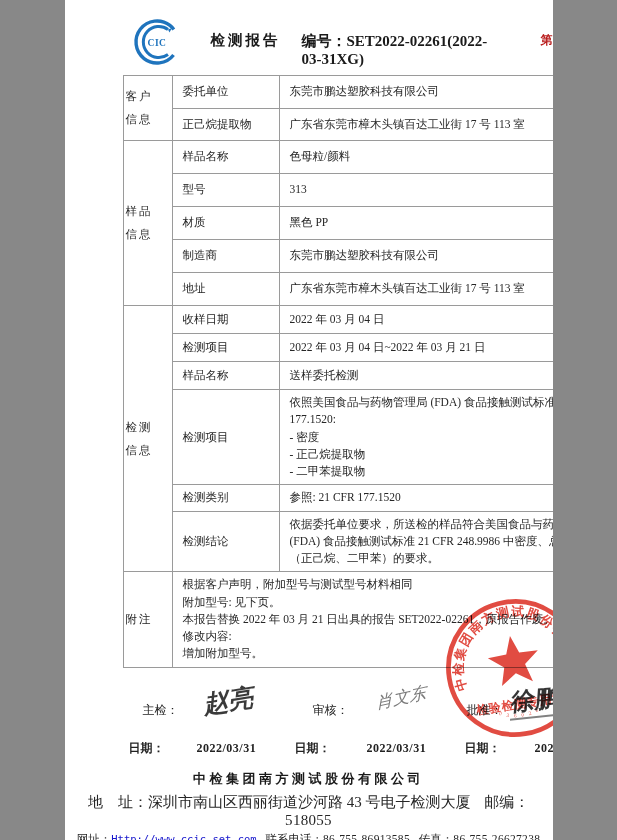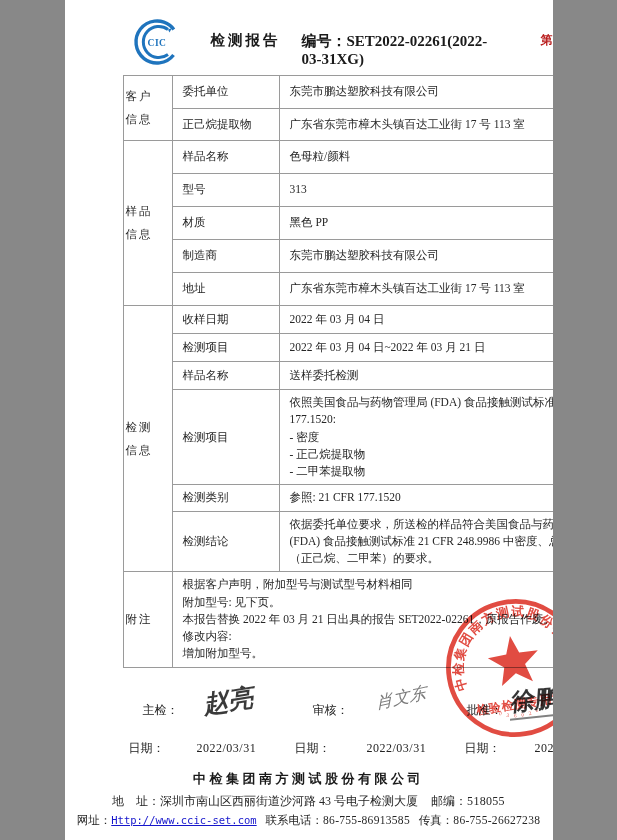--- a/index.html
+++ b/index.html
@@ -29,31 +29,31 @@
   
   .sign-area { position:absolute; left:72px; top:688px; width:502px; height:80px; font-size:12px; }
   .sig-col { position:absolute; top:0; }
   .sig-col .role { position:absolute; top:14px; left:0; white-space:nowrap; }
   .sig { position:absolute; white-space:nowrap; color:#1f1f1f; }
   .sig-1 { left:62px; top:-4px; font-size:25px; transform:rotate(-9deg) skewX(-14deg); font-weight:bold; opacity:.88; }
   .sig-2 { left:64px; top:-2px; font-size:17px; transform:rotate(-12deg) skewX(-22deg); color:#5a5a5a; opacity:.8; }
   .sig-3 { left:44px; top:-4px; font-size:24px; transform:rotate(-6deg) skewX(-10deg); font-weight:bold; opacity:.9; border-bottom:2px solid rgba(40,40,40,.65); }
   .col-a { left:6px; width:160px; } .col-b { left:176px; width:150px; } .col-c { left:330px; width:172px; }
   .date-row { position:absolute; left:58px; top:740px; width:502px; font-size:12px; }
-  .date-item { position:absolute; top:0; white-space:nowrap; }
+  .date-item { position:absolute; top:0; white-space:nowrap;font-weight:bold; }
   .d-a { left:6px; } .d-b { left:172px; } .d-c { left:342px; }
   .date-item .val { margin-left:32px; letter-spacing:.5px; }
   .d-b .val { margin-left:36px; } .d-c .val { margin-left:34px; }
   
   .stamp { position:absolute; left:374px; top:592px; width:152px; height:152px;
            transform:rotate(-9deg); opacity:.87; mix-blend-mode:multiply; z-index:5; pointer-events:none; }
   
   .footer { position:absolute; left:0; right:0; top:770px; text-align:center; }
   .company { font-size:13px; font-weight:bold; letter-spacing:3.5px; color:#1a1a1a; }
-  .addr-line { margin-top:5px; font-size:12px; color:#262626; }
+  .addr-line { margin-top:5px; font-size:15px; color:#262626; }
   .web-line { margin-top:3px; font-size:11.5px; color:#262626; }
   .link { color:#1616cc; text-decoration:underline; font-family:"DejaVu Sans Mono","Liberation Mono",monospace; font-size:10.5px; cursor:pointer; }
   .mono-num { letter-spacing:.3px; }
 </style>
 </head>
 <body>
 
 <div class="page">
 
   <div class="header">

